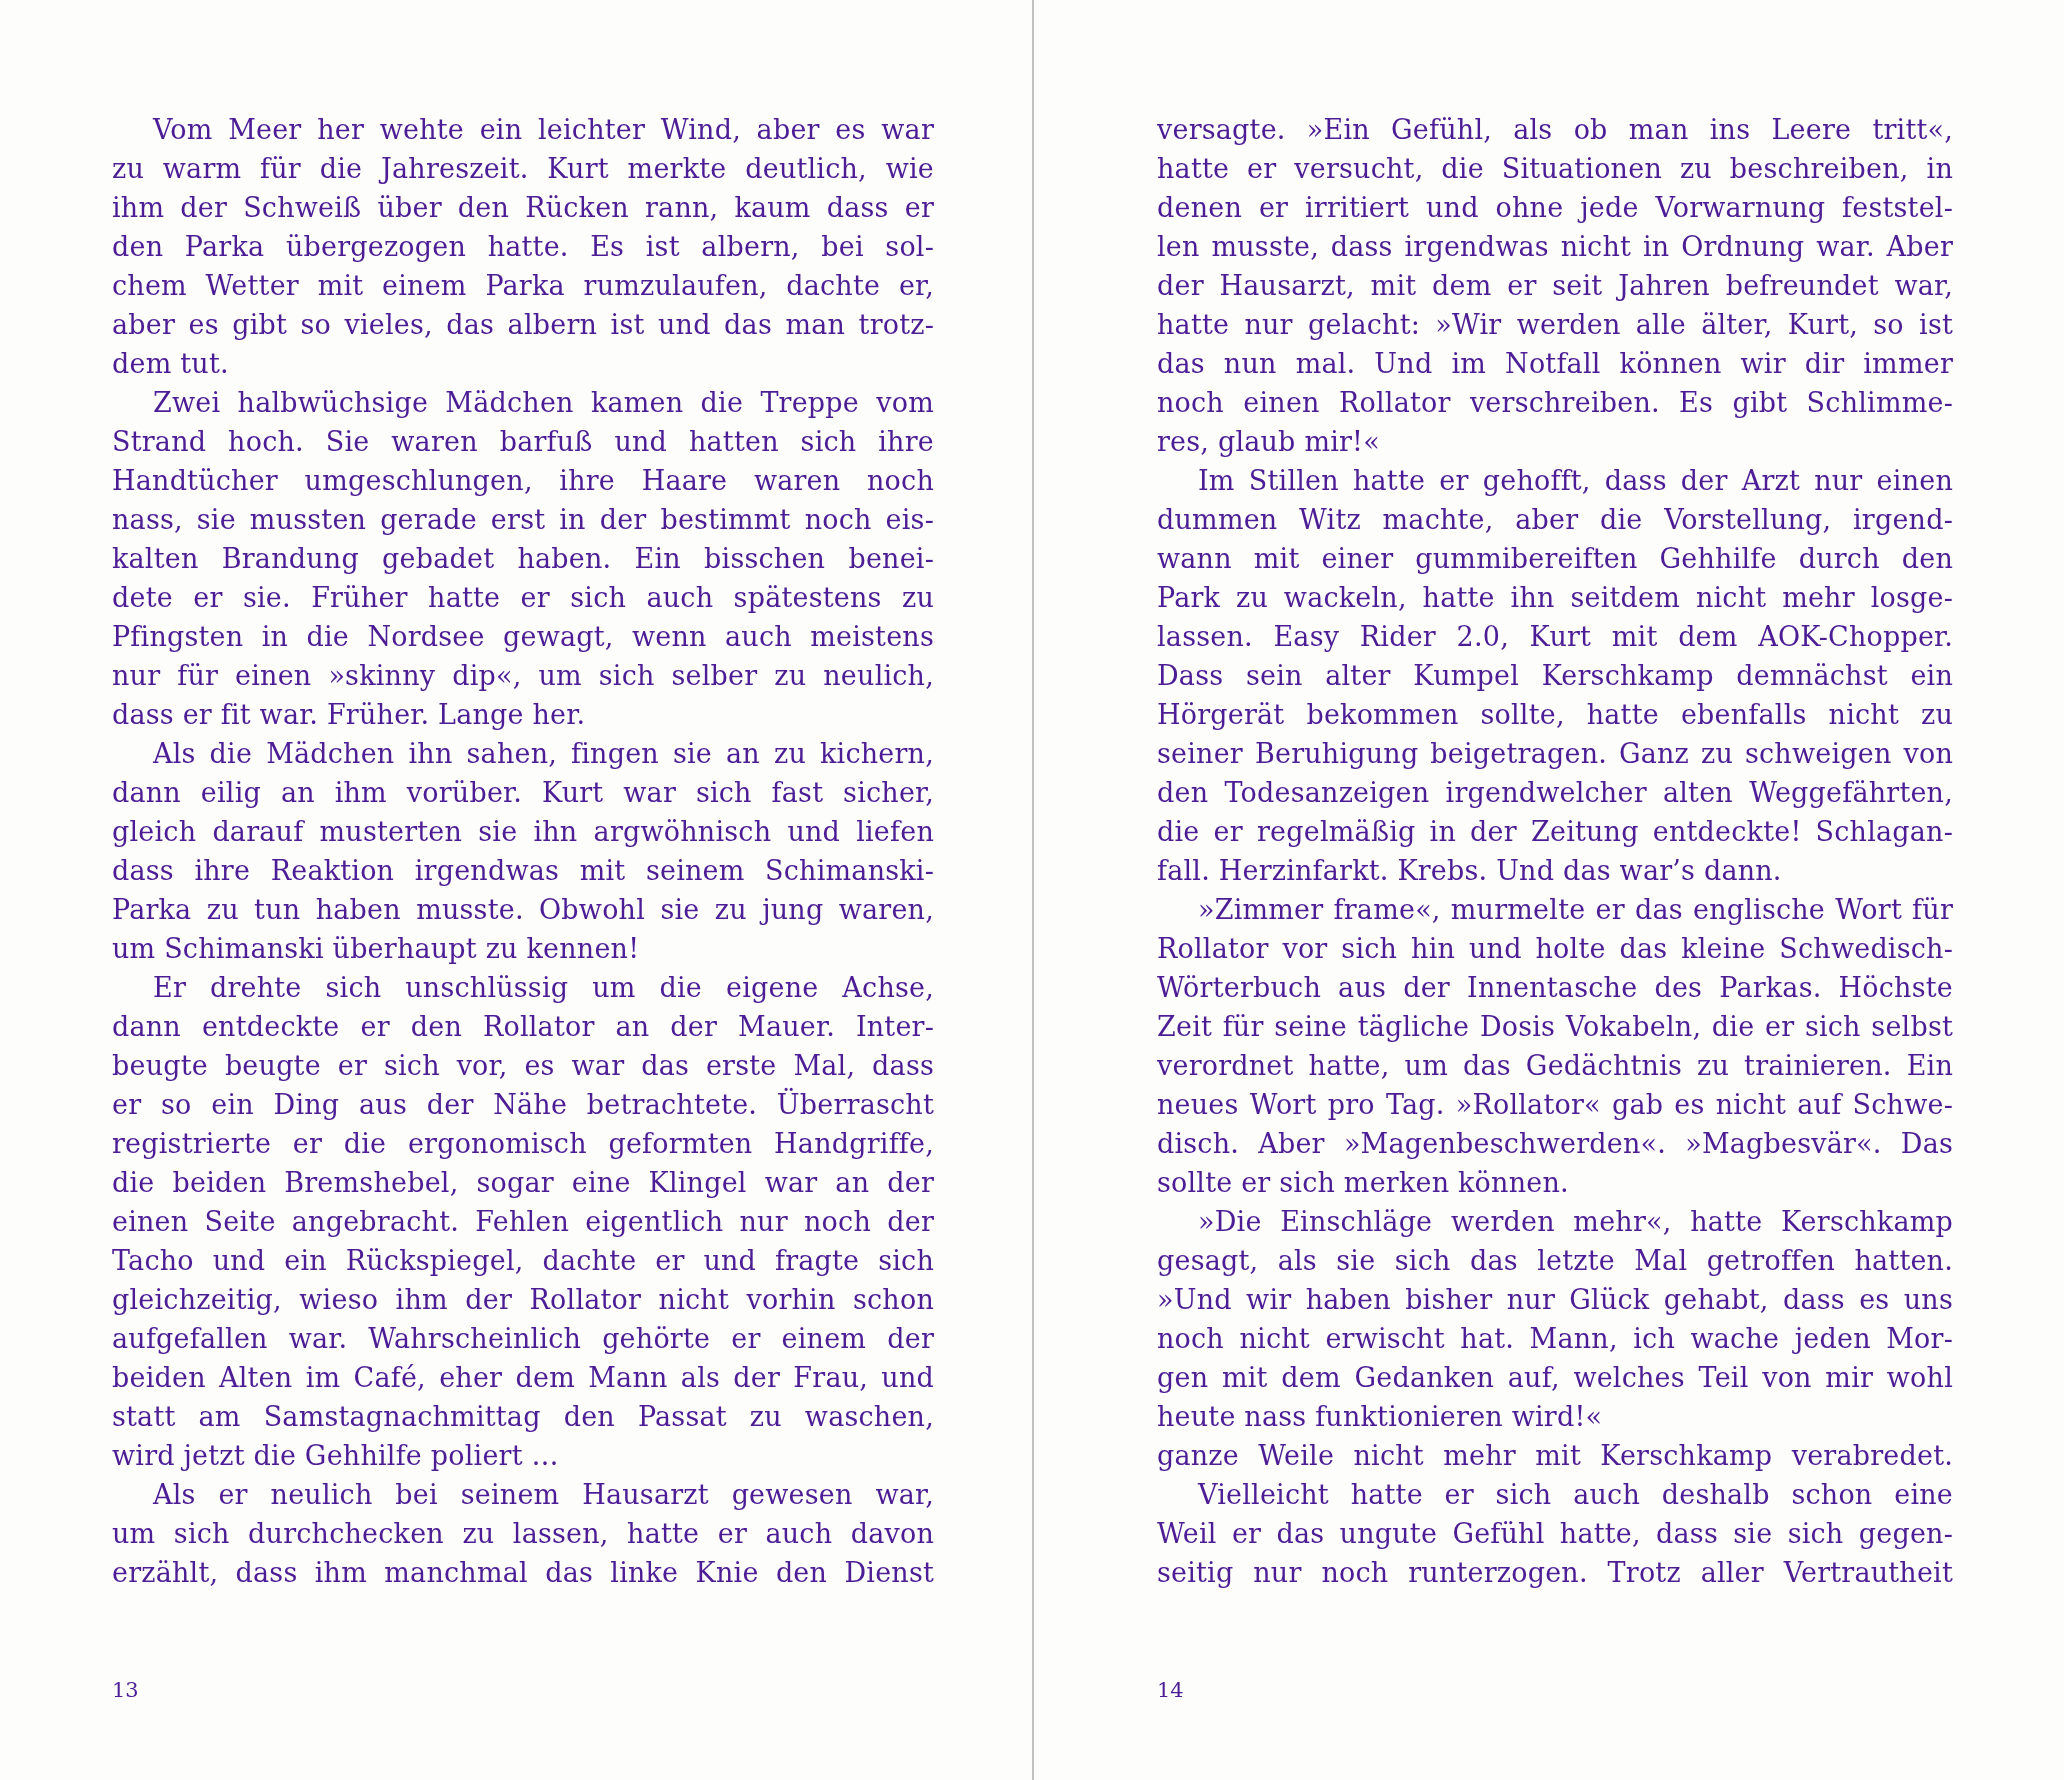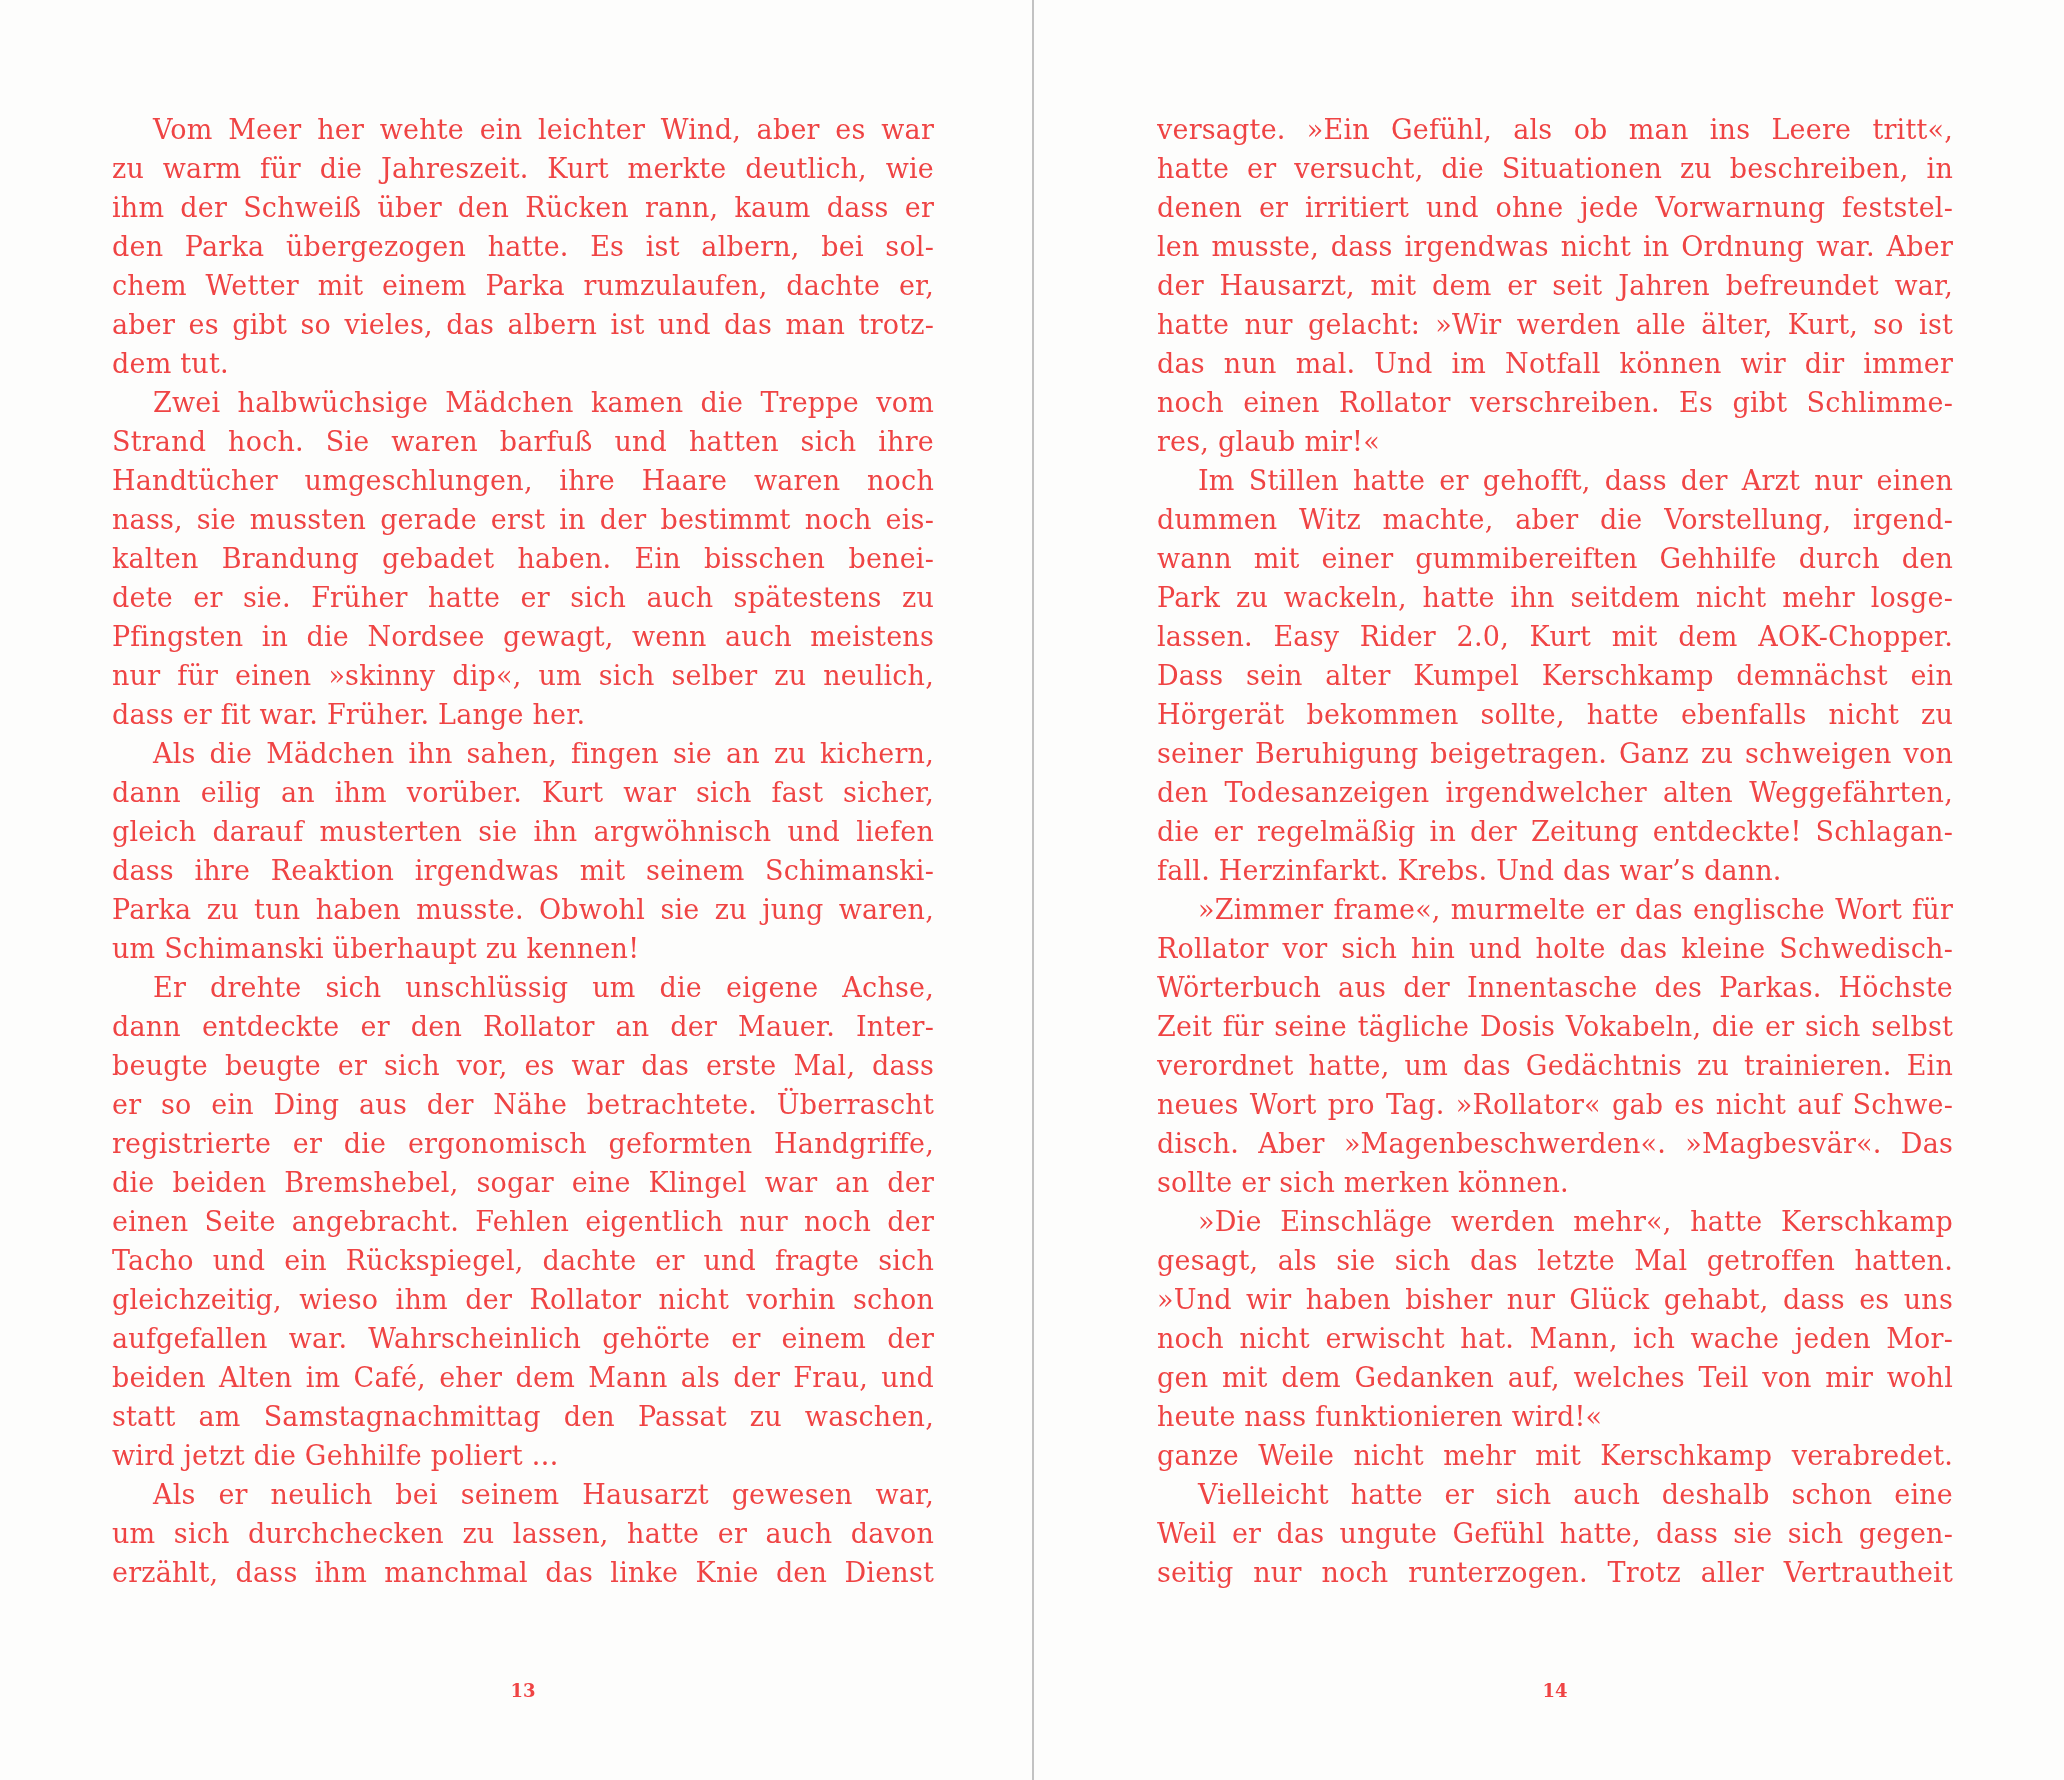--- a/index.html
+++ b/index.html
@@ -7,21 +7,21 @@
     padding: 0;
     background: #ffffff;
   }
   .spread {
     position: relative;
     width: 2065px;
     height: 1780px;
     background: #fdfdfc;
     overflow: hidden;
     font-family: "DejaVu Serif", "Liberation Serif", serif;
-    color: #ef4444;
+    color: #4c1d95;
   }
   .gutter {
     position: absolute;
     left: 1032px;
     top: 0;
     width: 1.7px;
     height: 100%;
     background: #c2c2c2;
   }
   .page {
@@ -50,24 +50,23 @@
   .line.indent { text-indent: 41px; }
   .line.par-end {
     text-align: center;
     text-align-last: left;
   }
   .page-number {
     position: absolute;
     top: 1671px;
     left: 0;
     width: 100%;
-    text-align: center;
-    font-size: 18px;
+    text-align: left;
+    font-size: 21px;
     line-height: 39px;
-    font-weight: bold;
   }
 </style>
 </head>
 <body>
 
 <div class="spread">
 
   <div class="gutter"></div>
 
   <div class="page left">

